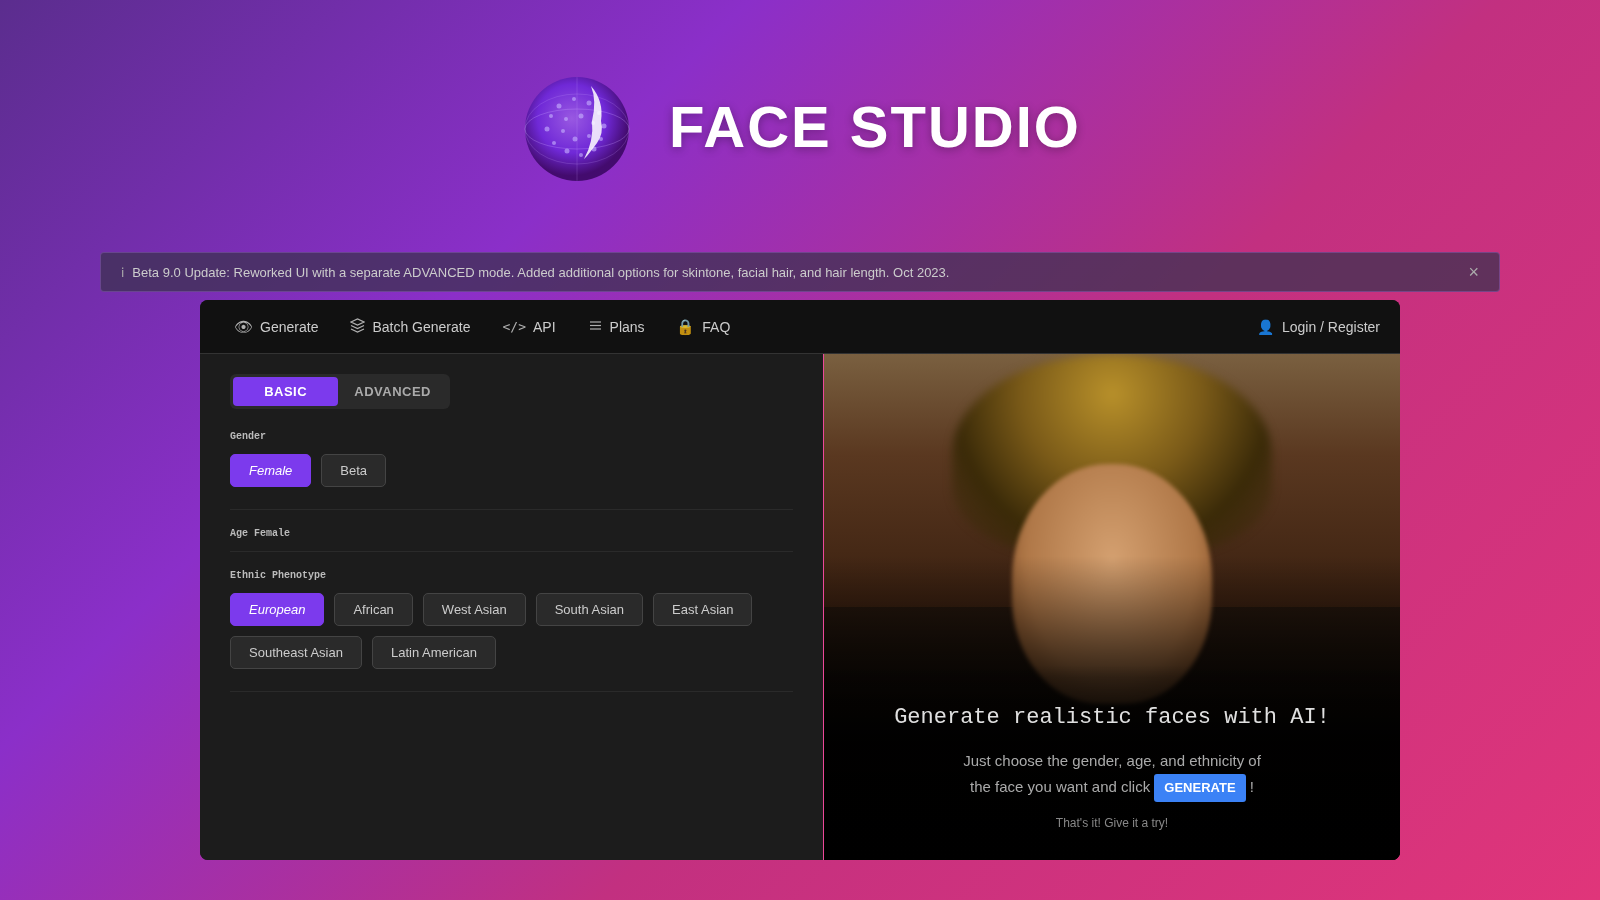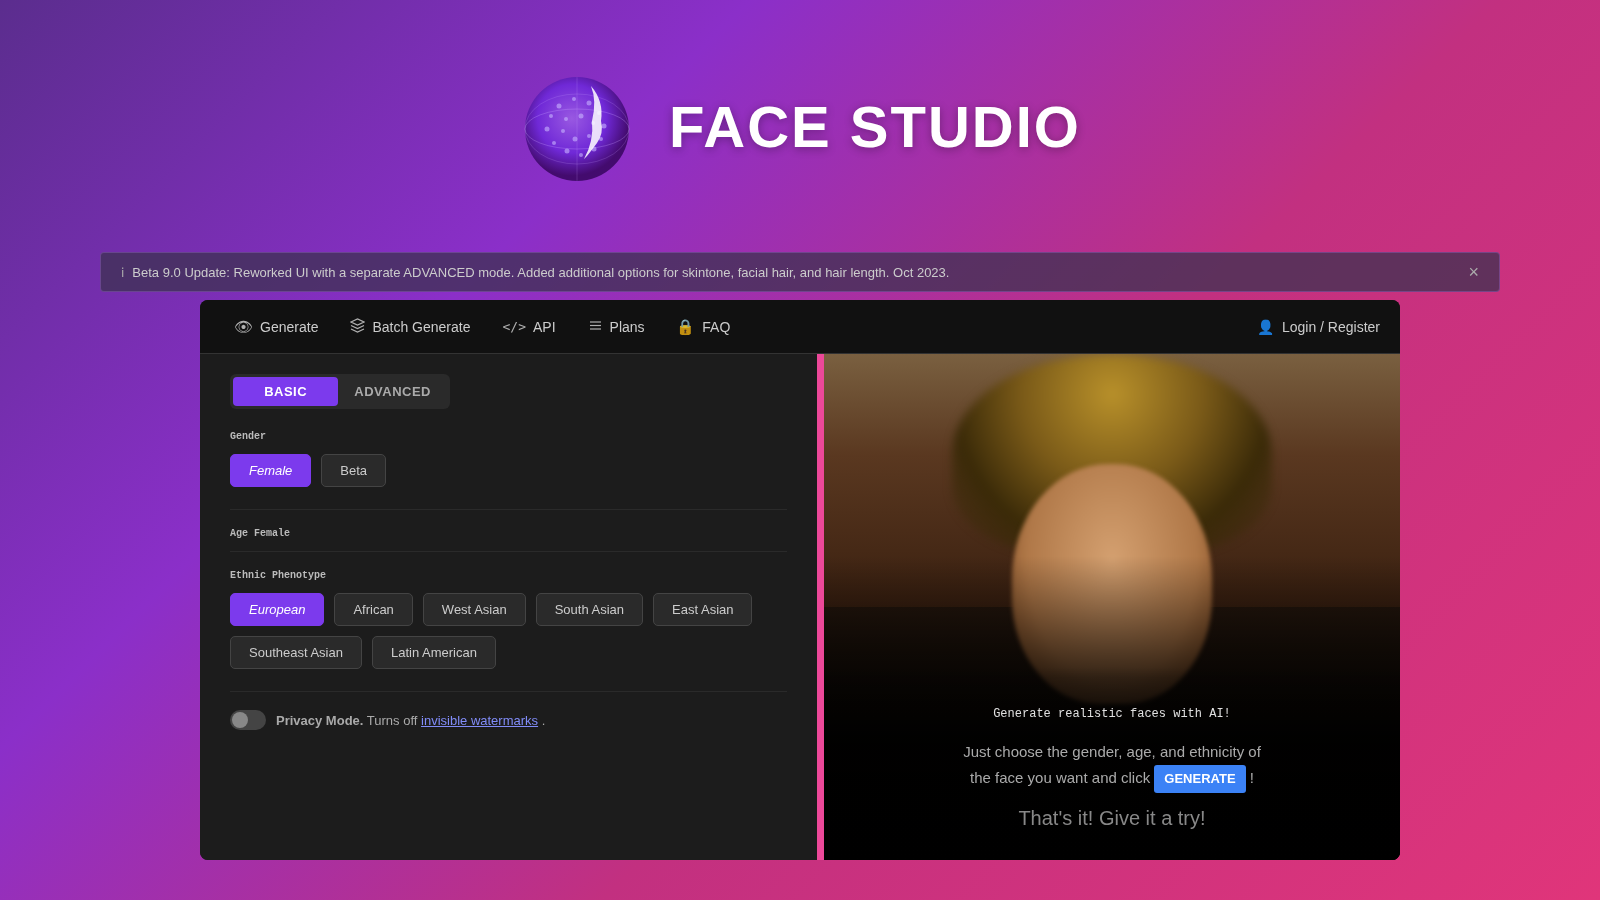--- a/index.html
+++ b/index.html
@@ -121,21 +121,21 @@
       display: flex;
       height: calc(560px - 54px);
     }
 
     
     .left-panel {
       width: 52%;
       padding: 20px 30px;
       overflow-y: auto;
       background: #1c1c1c;
-      border-right: 7px solid #ec4899;
+      border-right: 1px solid #ec4899;
     }
 
     
     .mode-tabs {
       display: flex;
       background: #2a2a2a;
       border-radius: 6px;
       padding: 3px;
       width: 220px;
       margin-bottom: 22px;
@@ -269,21 +269,21 @@
       position: absolute;
       bottom: 0;
       left: 0;
       right: 0;
       background: linear-gradient(transparent, rgba(0,0,0,0.85) 40%, rgba(0,0,0,0.95) 100%);
       padding: 40px 30px 30px;
       text-align: center;
     }
 
     .overlay-title {
-      font-size: 12px;
+      font-size: 22px;
       color: #e0e0e0;
       font-family: 'Courier New', monospace;
       margin-bottom: 18px;
       font-weight: 400;
     }
 
     .overlay-desc {
       font-size: 15px;
       color: #aaa;
       line-height: 1.7;
@@ -294,21 +294,21 @@
       display: inline-block;
       background: #3b82f6;
       color: #fff;
       padding: 3px 10px;
       border-radius: 3px;
       font-size: 13px;
       font-weight: 600;
     }
 
     .overlay-footer {
-      font-size: 20px;
+      font-size: 12px;
       color: #888;
       margin-top: 10px;
     }
 
     
     .left-panel::-webkit-scrollbar { width: 4px; }
     .left-panel::-webkit-scrollbar-track { background: #1c1c1c; }
     .left-panel::-webkit-scrollbar-thumb { background: #444; border-radius: 2px; }
   </style>
 </head>
@@ -442,31 +442,20 @@
         <button class="option-btn">African</button>
         <button class="option-btn">West Asian</button>
         <button class="option-btn">South Asian</button>
         <button class="option-btn">East Asian</button>
         <button class="option-btn">Southeast Asian</button>
         <button class="option-btn">Latin American</button>
       </div>
 
       <div class="section-divider"></div>
 
-      <div class="privacy-row">
-        <div class="toggle-switch">
-          <div class="knob"></div>
-        </div>
-        <span class="privacy-text">
-          <strong>Privacy Mode.</strong>
-          <span>Turns off</span>
-          <span class="privacy-link">invisible watermarks</span>
-          <span>.</span>
-        </span>
-      </div>
 
     </div>
 
     <div class="right-panel">
       <div class="face-image-bg">
 
         <div class="face-silhouette">
 
           <div style="position:absolute; top:0; left:0; right:0; height:50%; background:linear-gradient(180deg, #7a6040 0%, #5a3820 40%, #3a2010 100%);"></div>
 

